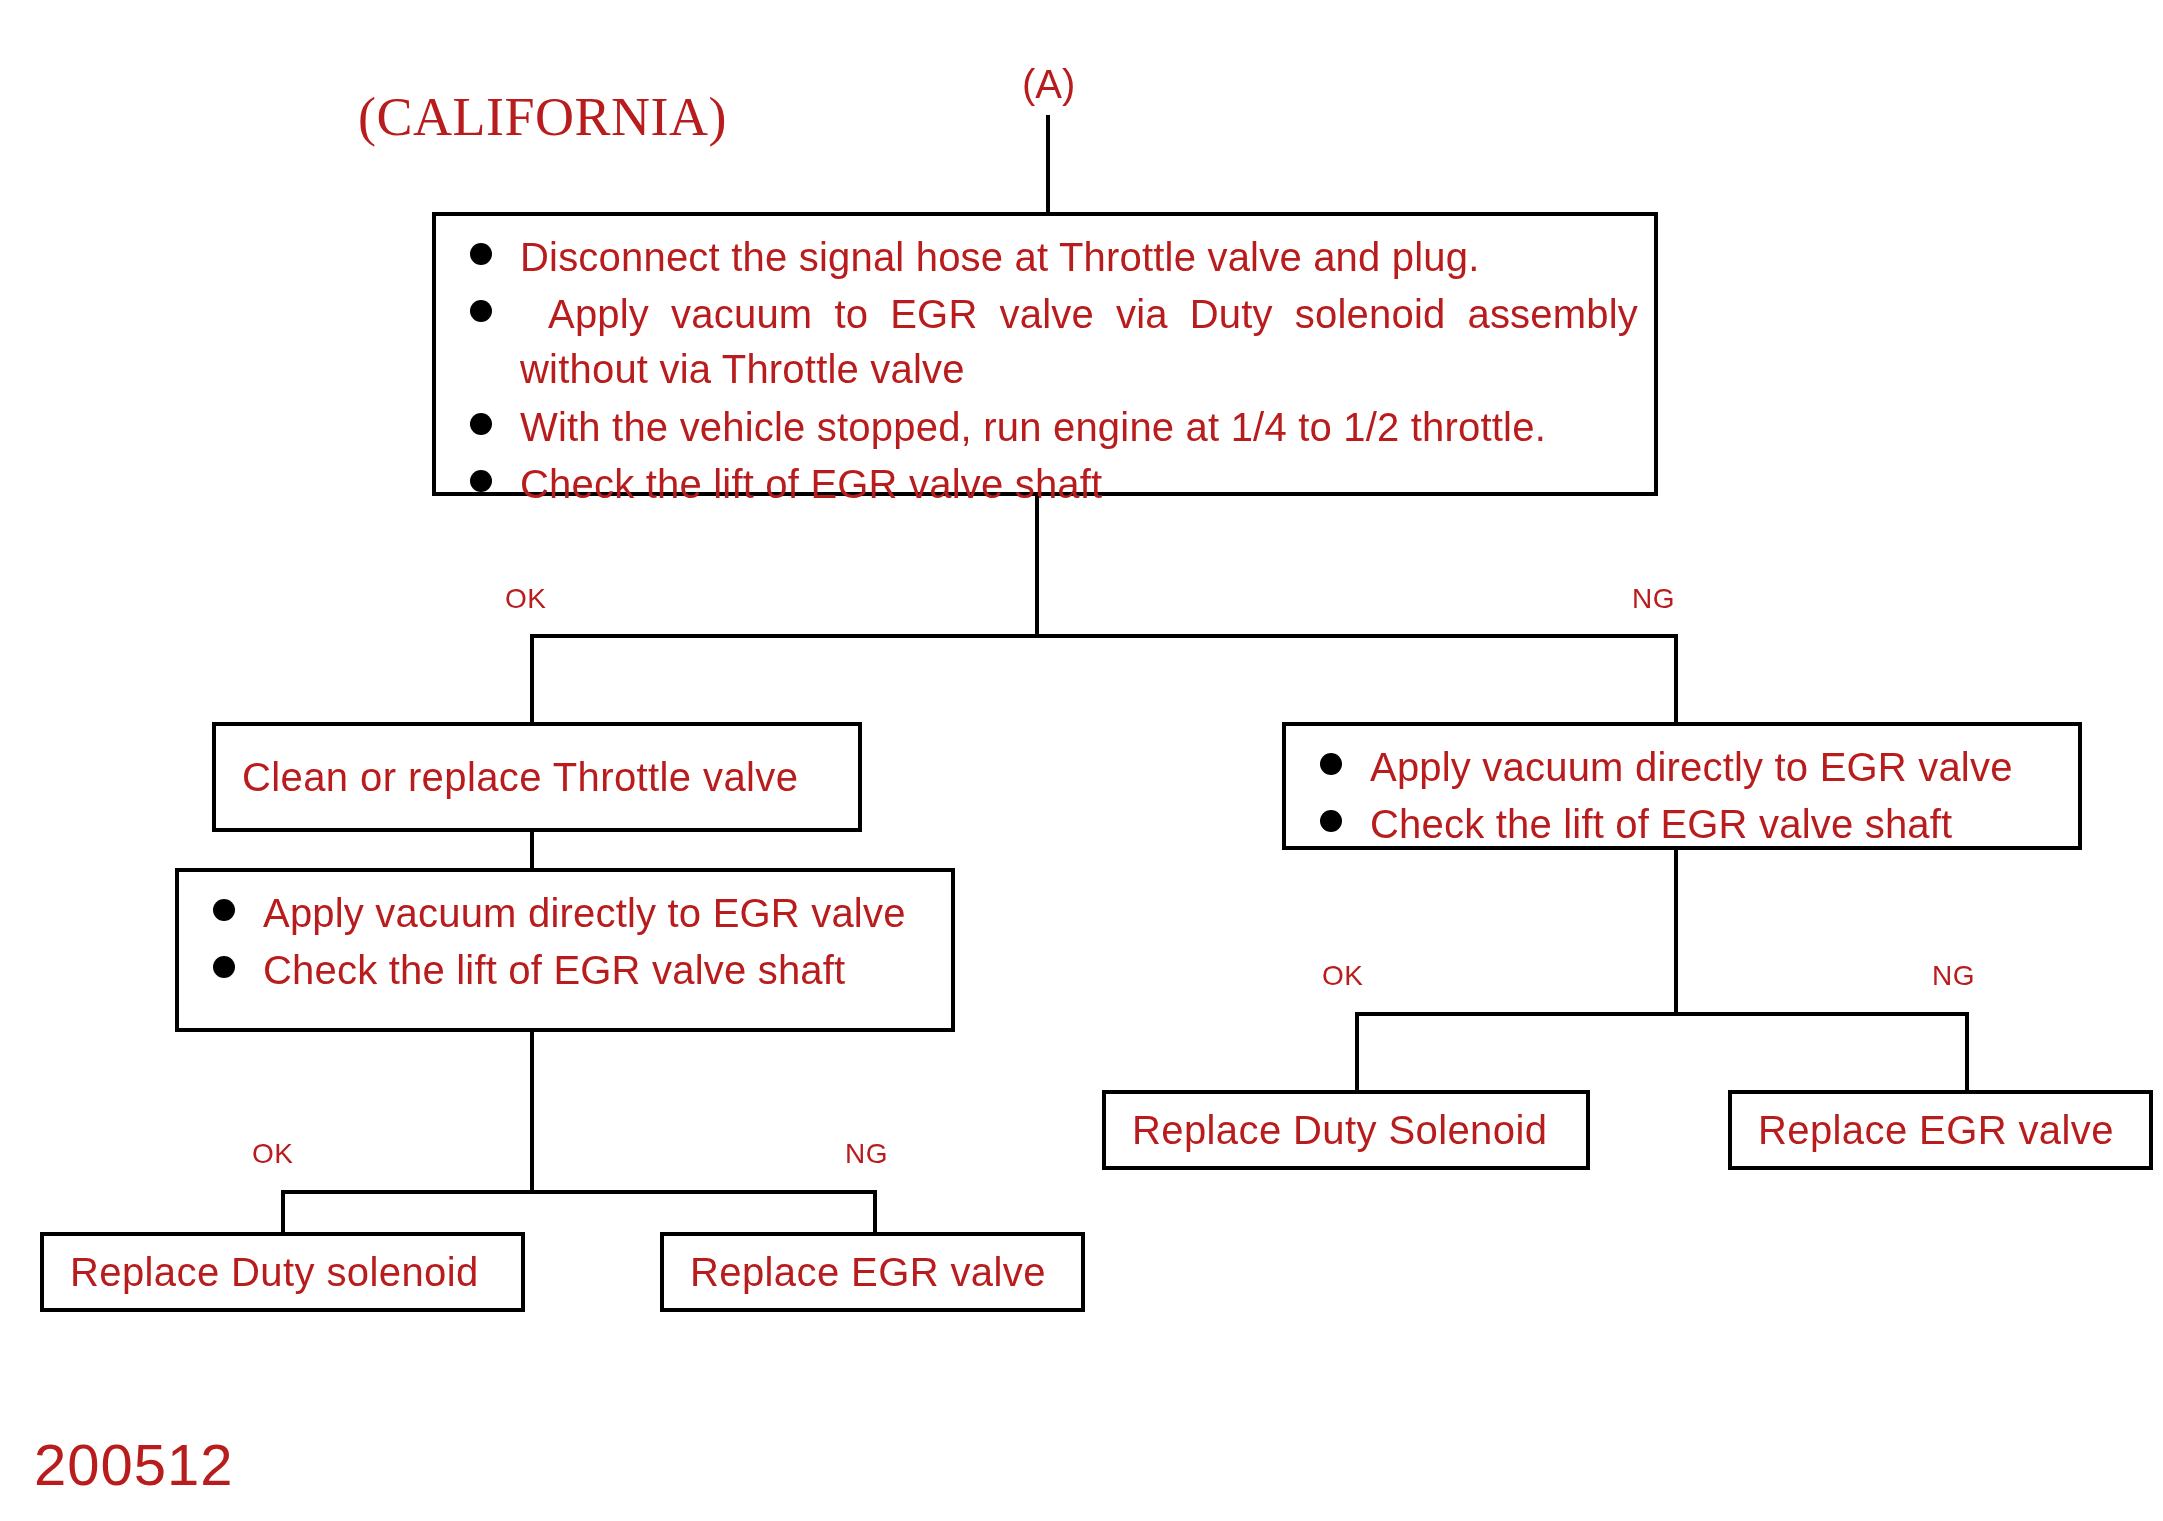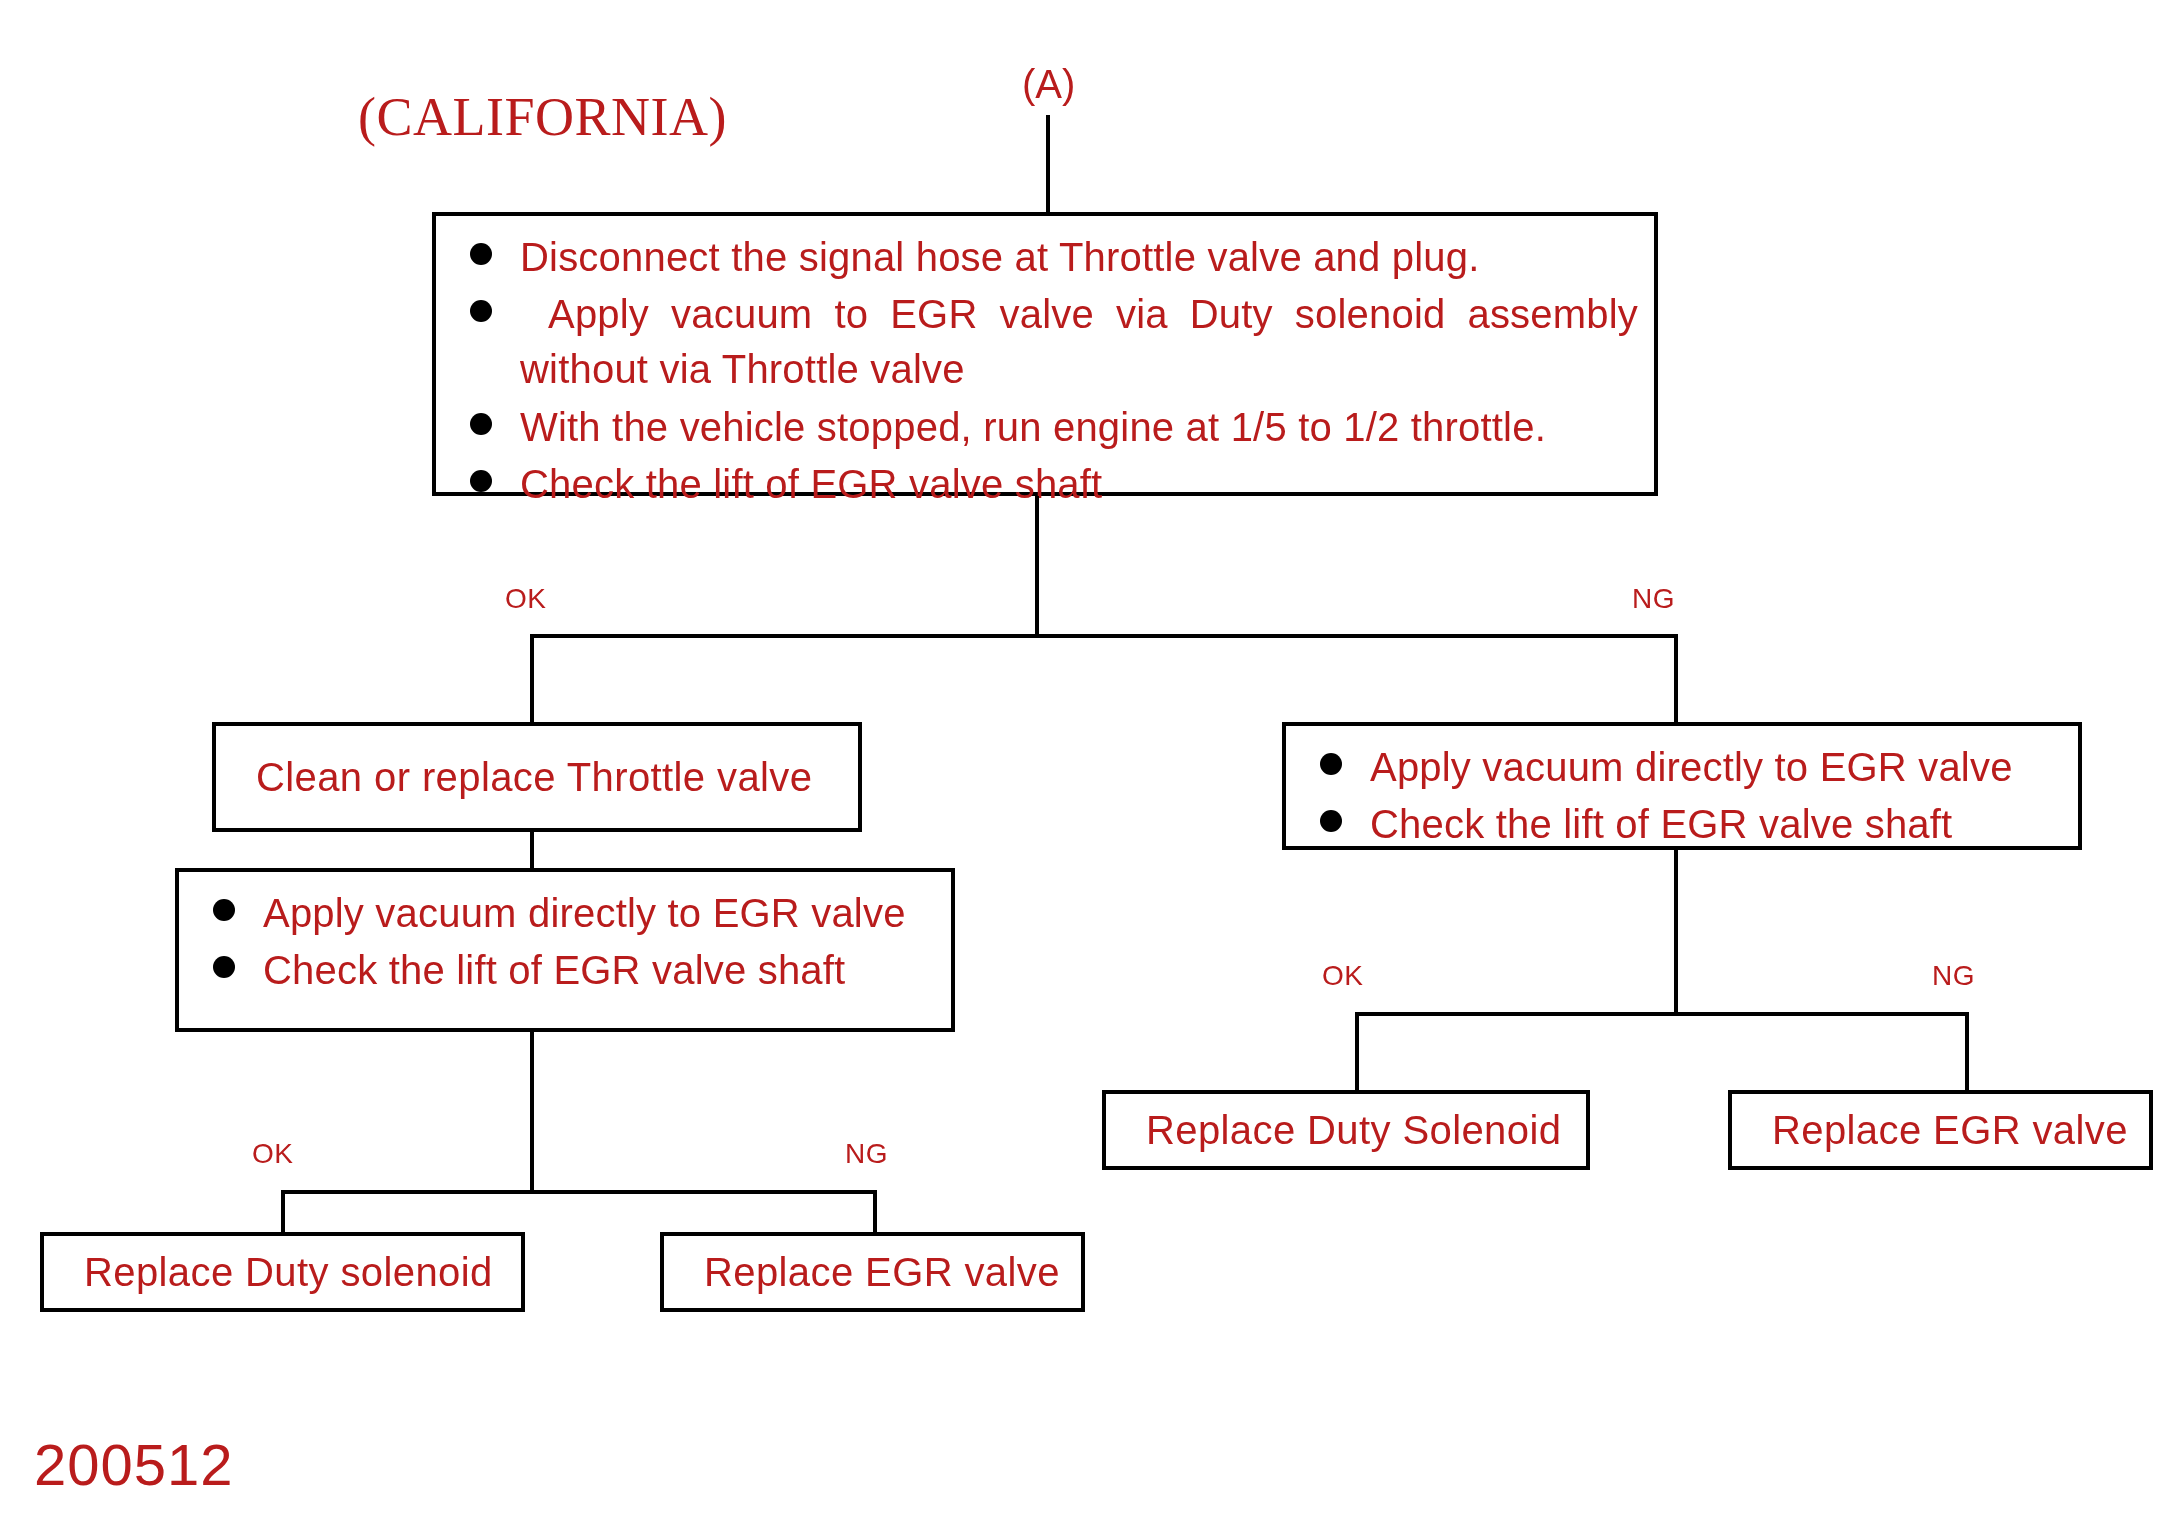--- a/index.html
+++ b/index.html
@@ -18,21 +18,21 @@
   }
   .node {
     position: absolute;
     box-sizing: border-box;
     border: 4px solid #000;
     background: #fff;
   }
   .single-line {
     display: flex;
     align-items: center;
-    padding-left: 40px;
+    padding-left: 26px;
   }
   .single-line .label {
     font-size: 40px;
     letter-spacing: 0.4px;
     white-space: nowrap;
   }
   .bullets {
     padding: 14px 0 12px 0;
   }
   .bullet-row {
@@ -116,21 +116,21 @@
     </div>
     <div class="bullet-row">
       <div class="bullet-dot"></div>
       <div style="margin-left:28px; width:1090px;">
         <div class="bullet-text justify" style="width:1090px;">Apply vacuum to EGR valve via Duty solenoid assembly</div>
         <div class="bullet-text" style="margin-left:0;">without via Throttle valve</div>
       </div>
     </div>
     <div class="bullet-row">
       <div class="bullet-dot"></div>
-      <div class="bullet-text" style="width:1090px;">With the vehicle stopped, run engine at 1/5 to 1/2 throttle.</div>
+      <div class="bullet-text" style="width:1090px;">With the vehicle stopped, run engine at 1/4 to 1/2 throttle.</div>
     </div>
     <div class="bullet-row">
       <div class="bullet-dot"></div>
       <div class="bullet-text" style="width:1090px;">Check the lift of EGR valve shaft</div>
     </div>
   </div>
 
   <div class="line-v" style="left:1035px; top:496px; height:140px;"></div>
   <div class="line-h" style="left:530px; top:634px; width:1148px;"></div>
 

